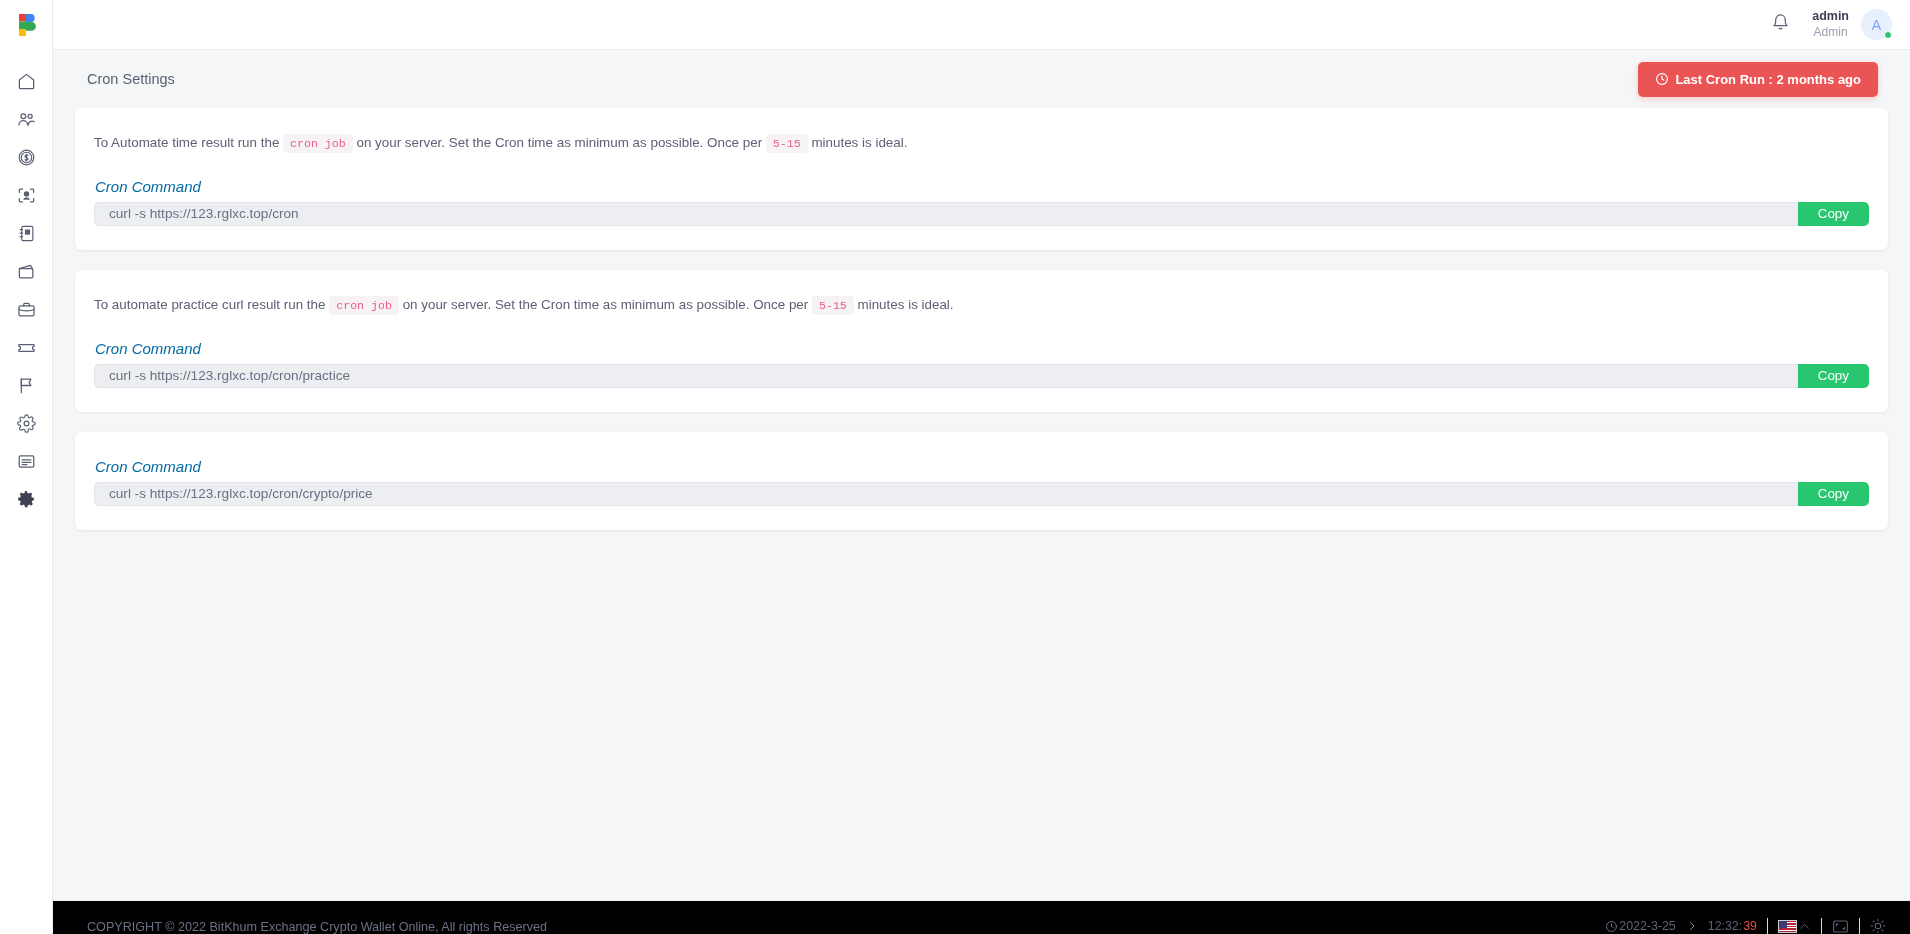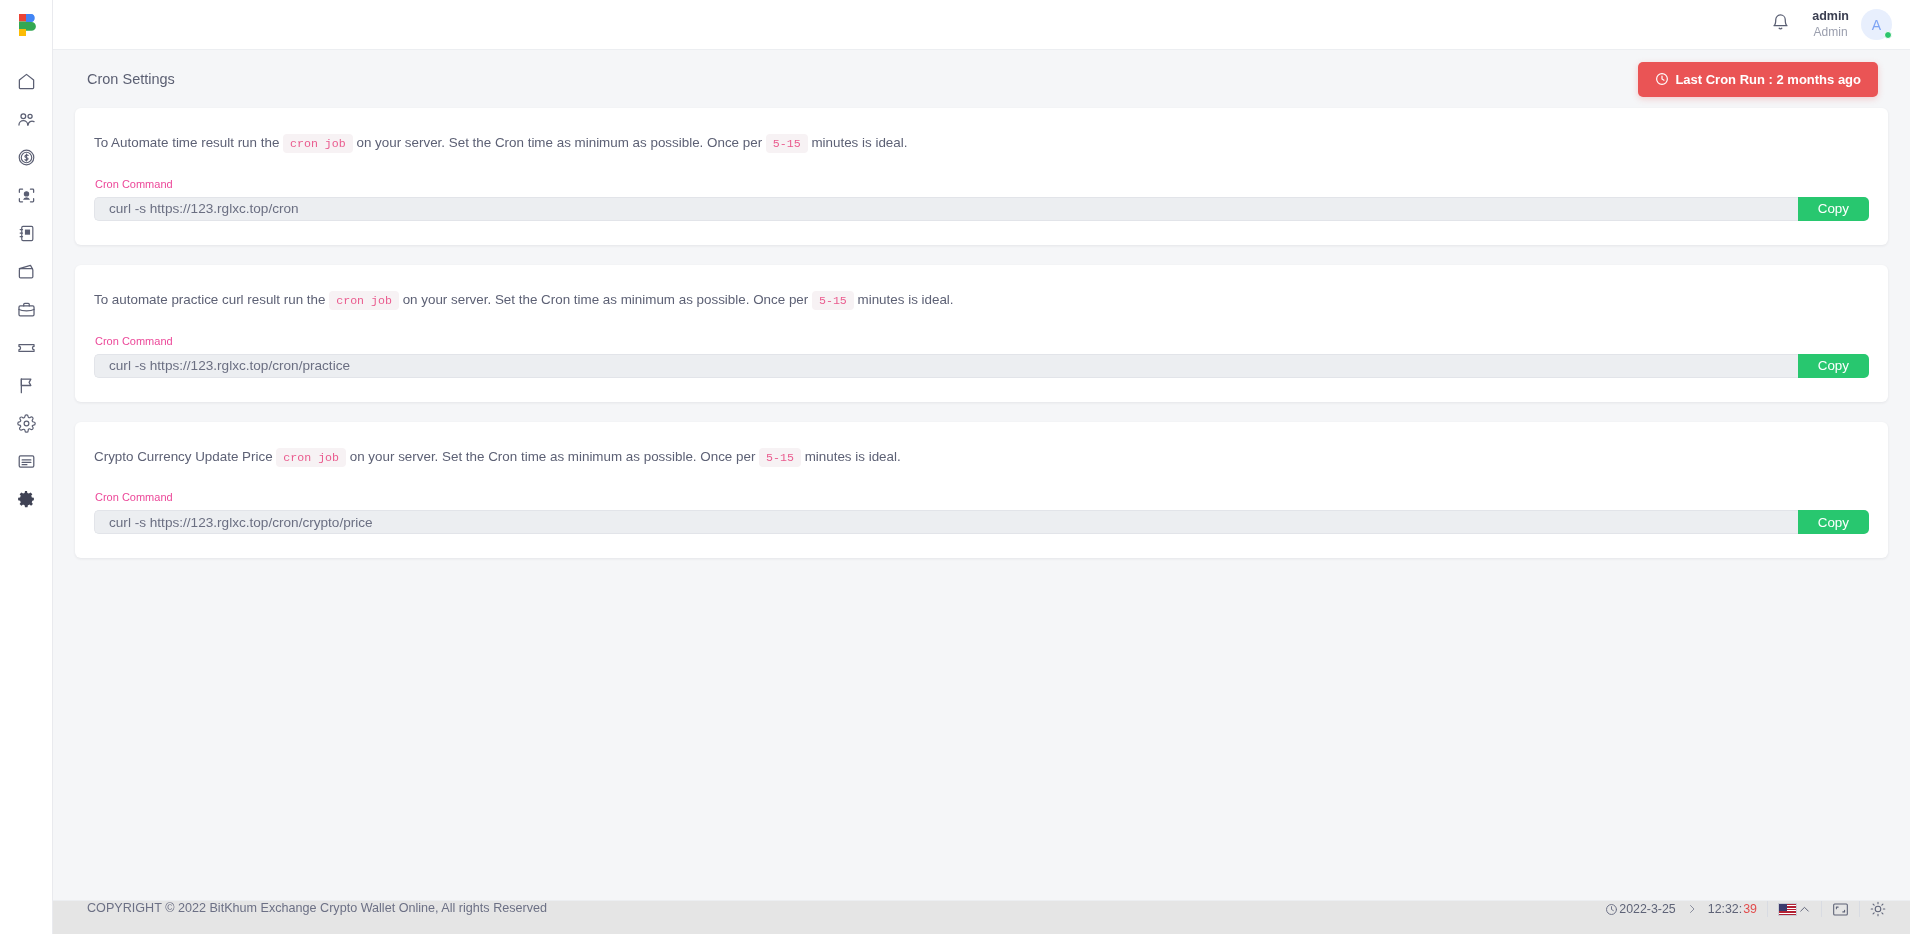--- a/index.html
+++ b/index.html
@@ -128,25 +128,26 @@
   code.inline {
     background: #f7f2f4;
     color: #ea5b8e;
     font-family: "Liberation Mono", monospace;
     font-size: 11.6px;
     padding: 3px 7px;
     border-radius: 4px;
     margin: 0 0;
   }
   .field-label {
-    font-size: 11px;
-    color: #ec4899;
+    font-size: 15px;
+    color: #0369a1;
     display: block;
     margin-bottom: 7px;
     padding-left: 1px;
+    font-style: italic;
   }
   .input-group {
     display: flex;
     align-items: stretch;
     width: 100%;
   }
   .cmd-input {
     flex: 1;
     height: 24px;
     background: #eceef1;
@@ -166,23 +167,23 @@
     border-radius: 0 5px 5px 0;
     font-size: 13.4px;
     padding: 0 20px;
     cursor: pointer;
     min-width: 66px;
   }
 
   
   .footer {
     height: 34px;
-    background: #e5e5e5;
-    display: flex;
-    align-items: flex-start;
+    background: #000000;
+    display: flex;
+    align-items: flex-end;
     justify-content: space-between;
     padding: 0 24px 0 34px;
     font-size: 12.6px;
     color: #6c7085;
     border-top: 1px solid #eceef1;
   }
   .status-right { display: flex; align-items: center; color: #5e6377; }
   .st-sep { width: 1px; height: 16px; background: #d8dbe2; margin: 0 10px; }
   .st-item { display: flex; align-items: center; gap: 1px; font-size: 12.4px; cursor: pointer; }
   .time-red { color: #e24b4b; }
@@ -354,27 +355,20 @@
           <span>minutes is ideal.</span>
         </div>
         <label class="field-label">Cron Command</label>
         <div class="input-group">
           <input class="cmd-input" type="text" readonly="" value="curl -s https://123.rglxc.top/cron/practice" style="">
           <button class="copy-btn">Copy</button>
         </div>
       </div>
 
       <div class="card">
-        <div class="card-desc">
-          <span>Crypto Currency Update Price</span>
-          <code class="inline">cron job</code>
-          <span>on your server. Set the Cron time as minimum as possible. Once per</span>
-          <code class="inline">5-15</code>
-          <span>minutes is ideal.</span>
-        </div>
         <label class="field-label">Cron Command</label>
         <div class="input-group">
           <input class="cmd-input" type="text" readonly="" value="curl -s https://123.rglxc.top/cron/crypto/price" style="">
           <button class="copy-btn">Copy</button>
         </div>
       </div>
 
     </div>
 
     <div class="footer">

